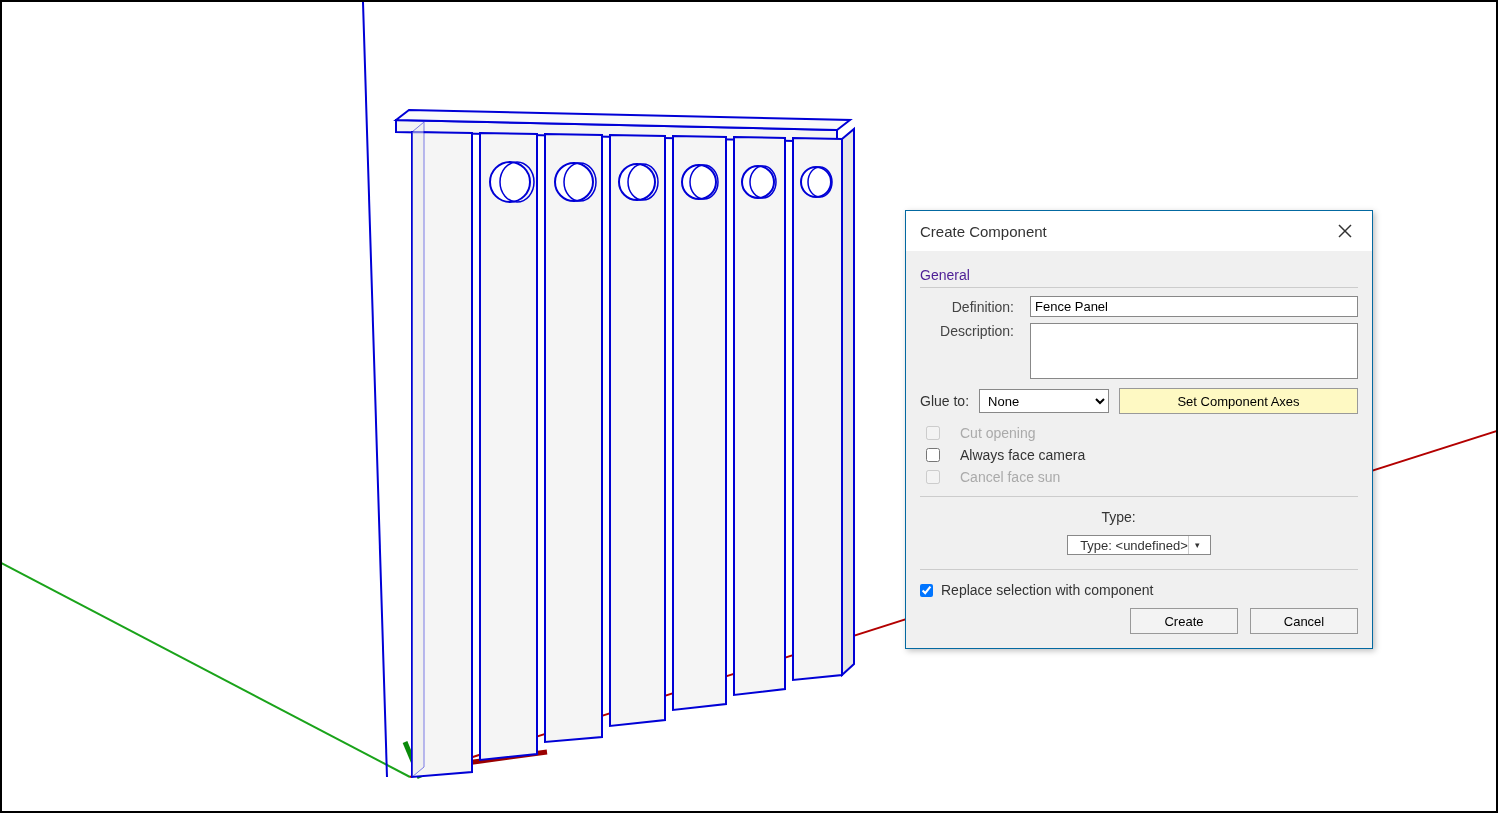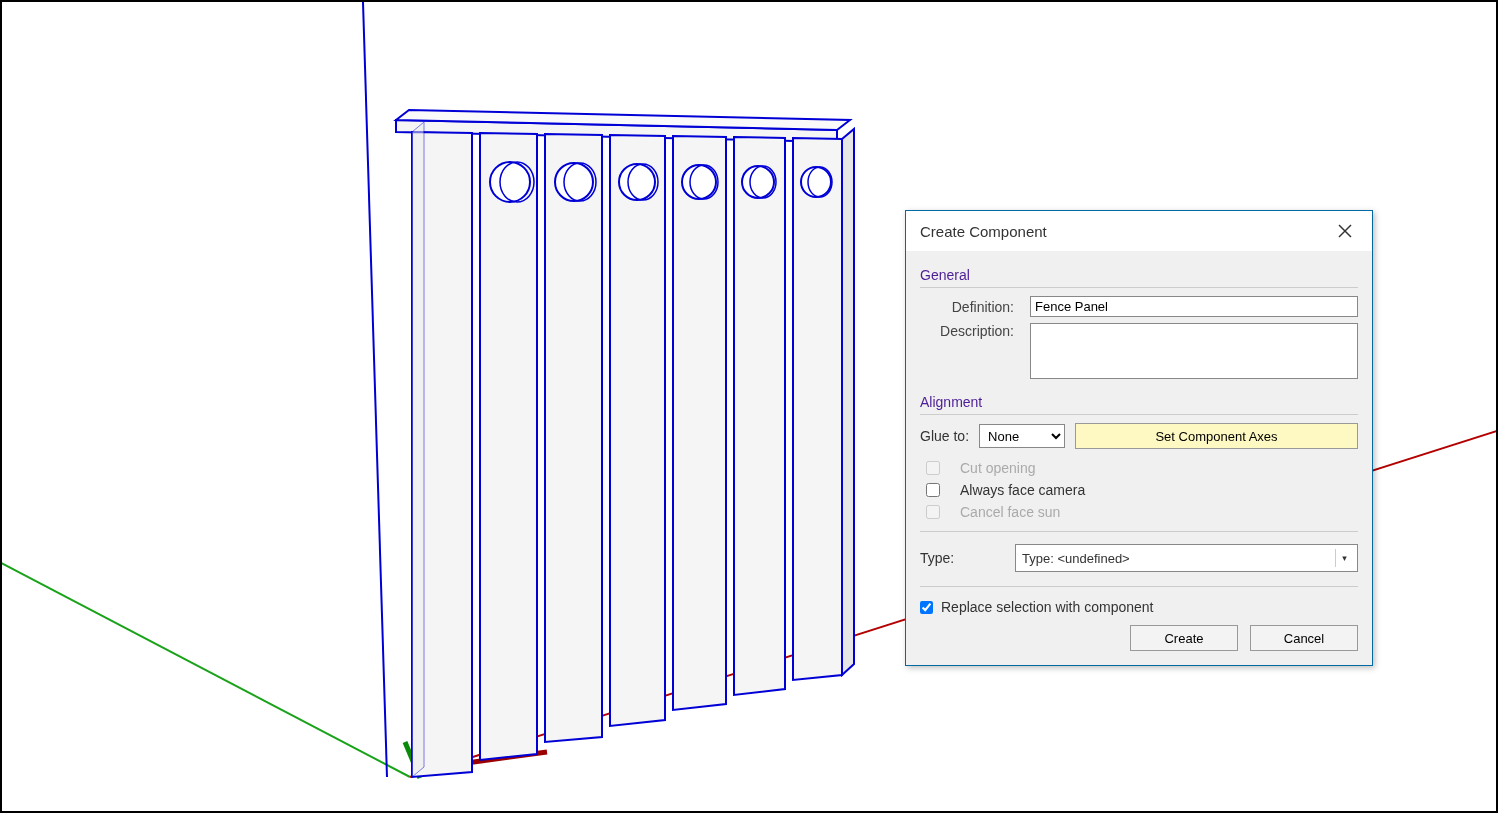--- a/index.html
+++ b/index.html
@@ -71,45 +71,45 @@
       width: 100%;
       font-family: Liberation Sans, sans-serif;
       font-size: 13px;
       padding: 2px 4px;
       border: 1px solid #888;
       background: #fff;
     }
     textarea { height: 56px; resize: none; }
     .desc-row { align-items: flex-start; }
     .align-row { display:flex; align-items:center; gap:10px; margin-bottom: 8px; }
-    select.glue { width: 86px; height: 24px; }
+    select.glue { width: 130px; height: 24px; }
     .axes-btn {
       flex:1;
       height: 26px;
       border: 1px solid #999;
       background: #fef9c3;
       font-size: 13px;
       cursor: pointer;
     }
     .check-row {
       display:flex; align-items:center;
       gap: 20px;
       padding: 3px 0 3px 6px;
     }
     .check-row.disabled { color: #aaa; }
     .check-row input[type=checkbox] { width:14px; height:14px; }
     .divider { border-top: 1px solid #ccc; margin: 8px 0; }
-    .type-row { display:flex; align-items:center; gap:20px; padding: 4px 0; }
+    .type-row { display:flex; align-items:center; gap:10px; padding: 4px 0; flex-direction: column; }
     .type-row .tlabel { width:75px; }
     .type-select {
       flex:1; height: 28px;
       border: 1px solid #888;
       background: #fff;
       display:flex; align-items:center; justify-content:space-between;
-      padding: 0 4px 0 6px;
+      padding: 0 4px 0 12px;
       font-size: 13px;
     }
     .dropdown-caret {
       width: 18px; height: 18px;
       border-left:1px solid #ccc;
       display:flex; align-items:center; justify-content:center;
       font-size: 9px;
     }
     .replace-row {
       display:flex; align-items:center; gap:8px;
@@ -199,21 +199,20 @@
     <div class="section-heading">General</div>
     <div class="row">
       <div class="label">Definition:</div>
       <div class="control"><input type="text" value="Fence Panel" style=""></div>
     </div>
     <div class="row desc-row">
       <div class="label">Description:</div>
       <div class="control"><textarea style=""></textarea></div>
     </div>
 
-    <div class="section-heading">Alignment</div>
     <div class="align-row">
       <span class="label narrow">Glue to:</span>
       <select class="glue">
         <option>None</option>
       </select>
       <button class="axes-btn">Set Component Axes</button>
     </div>
     <div class="check-row disabled">
       <input type="checkbox" disabled="" style="">
       <span>Cut opening</span>

